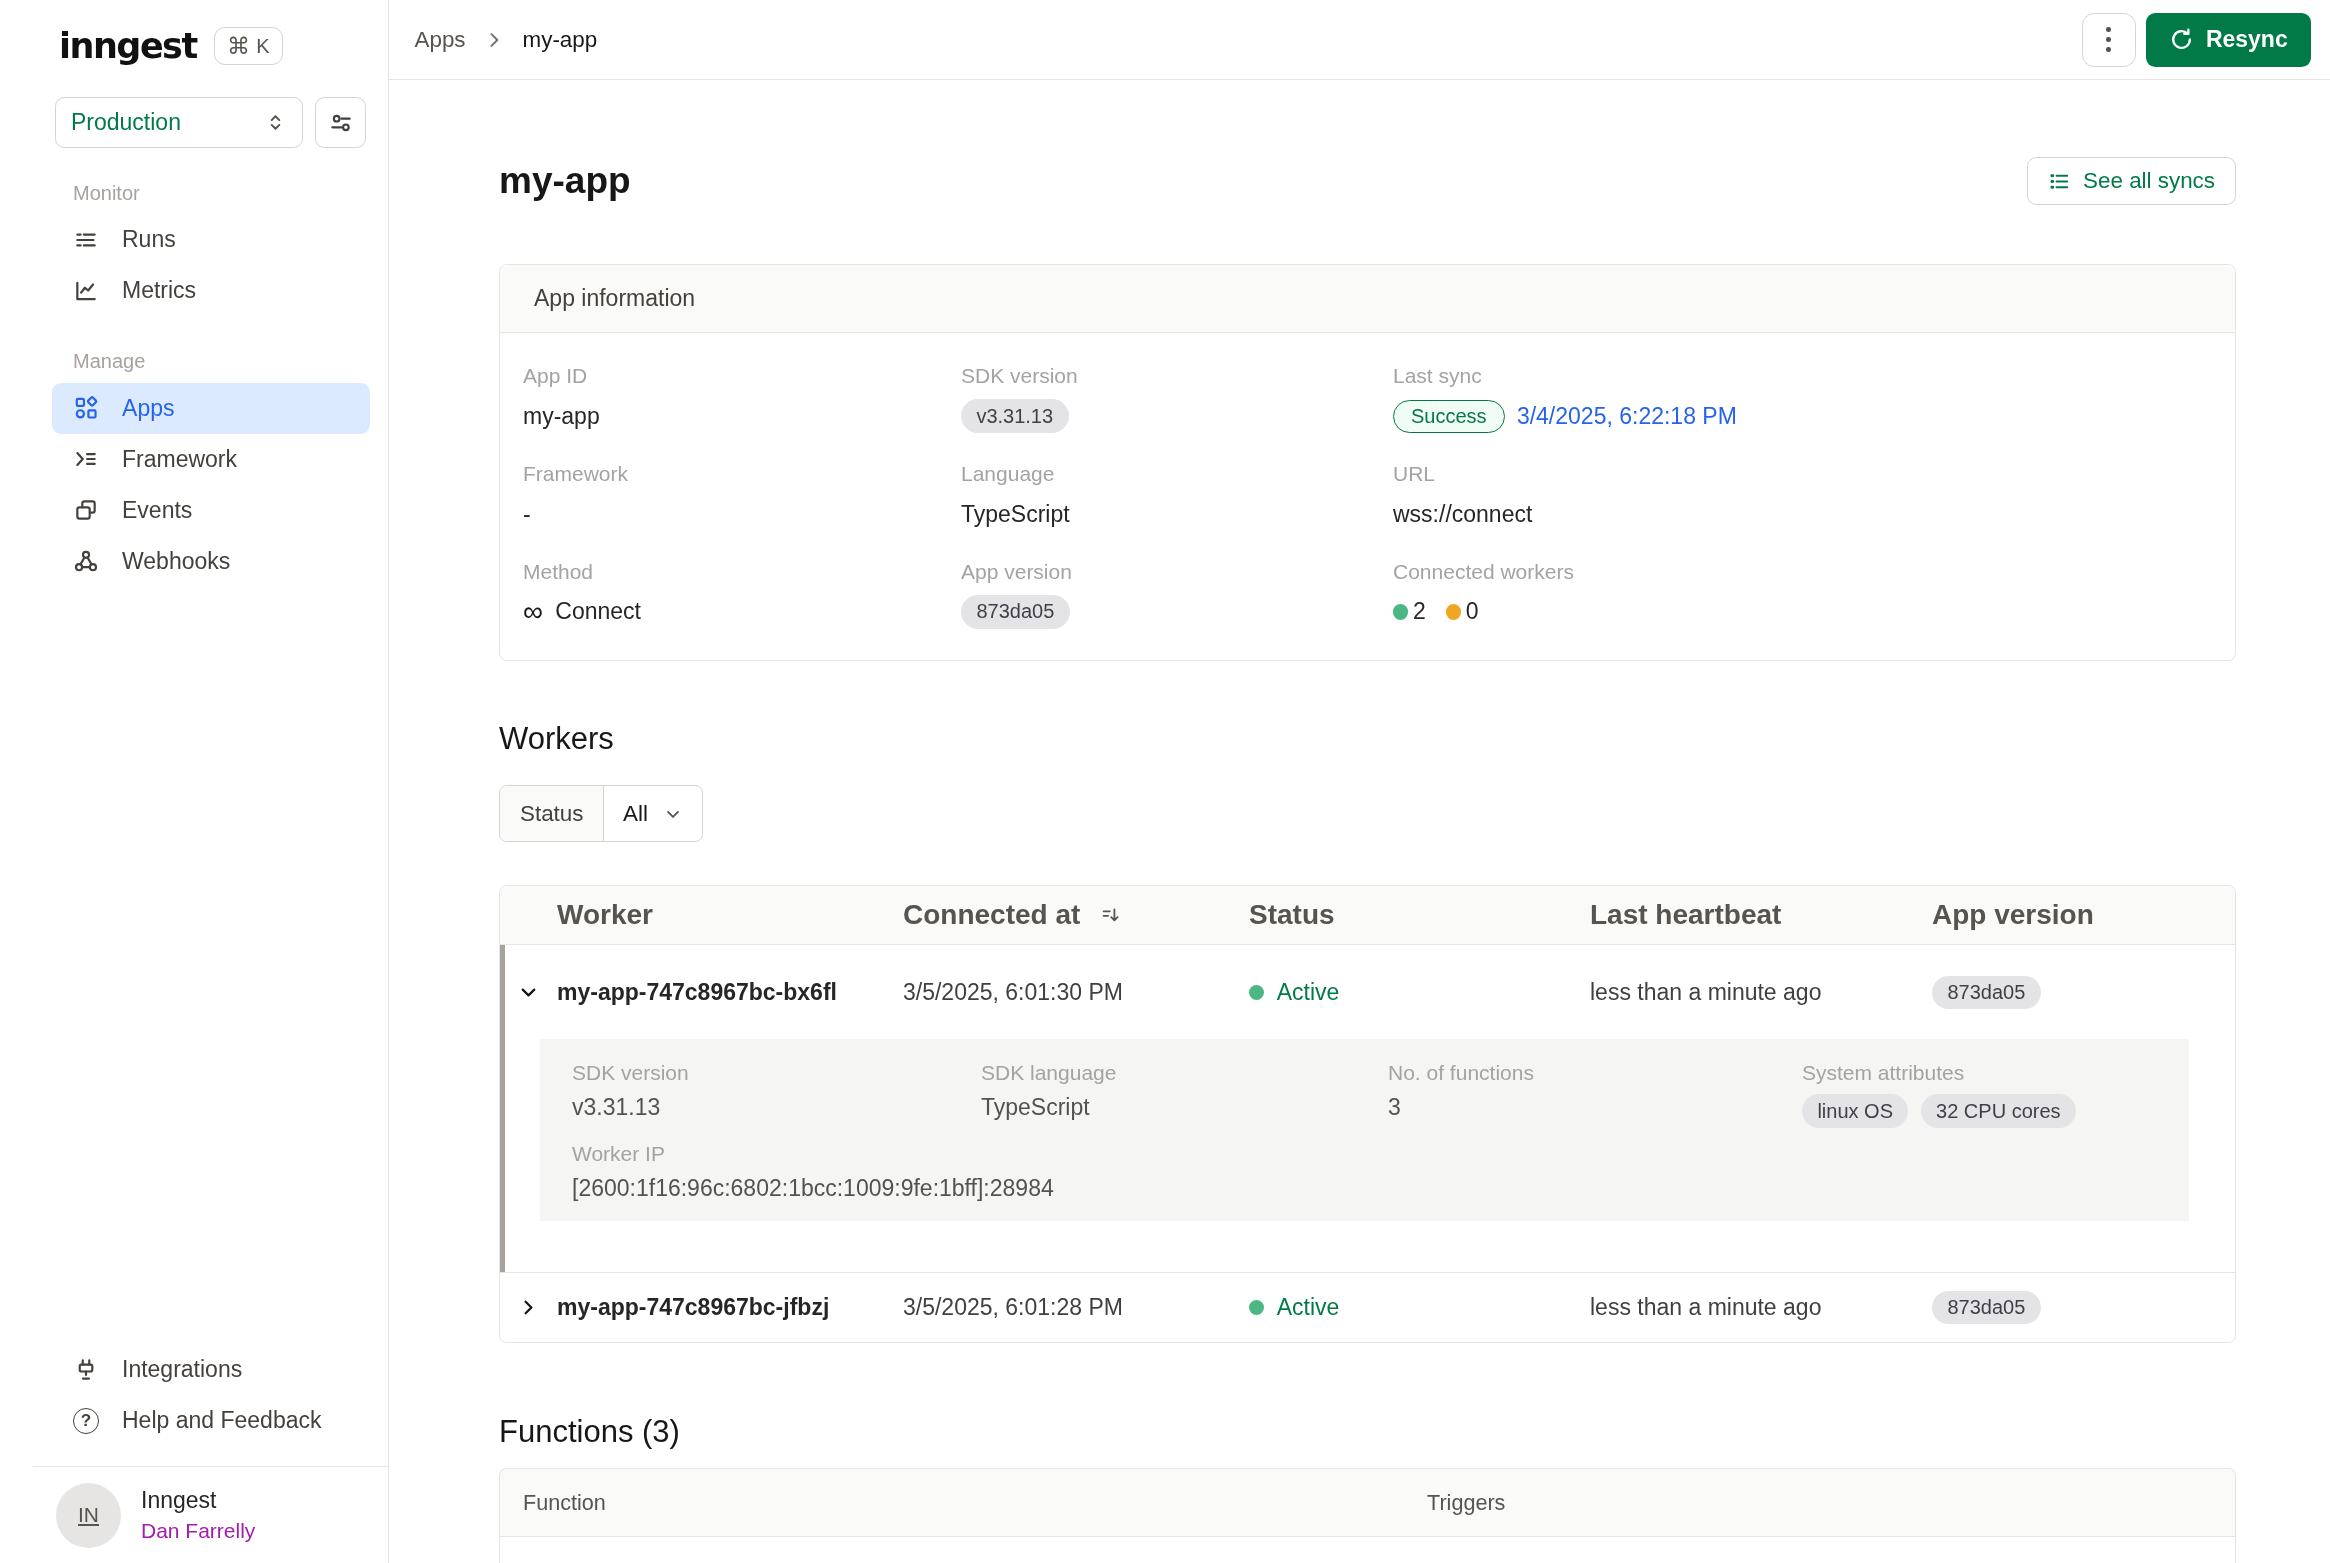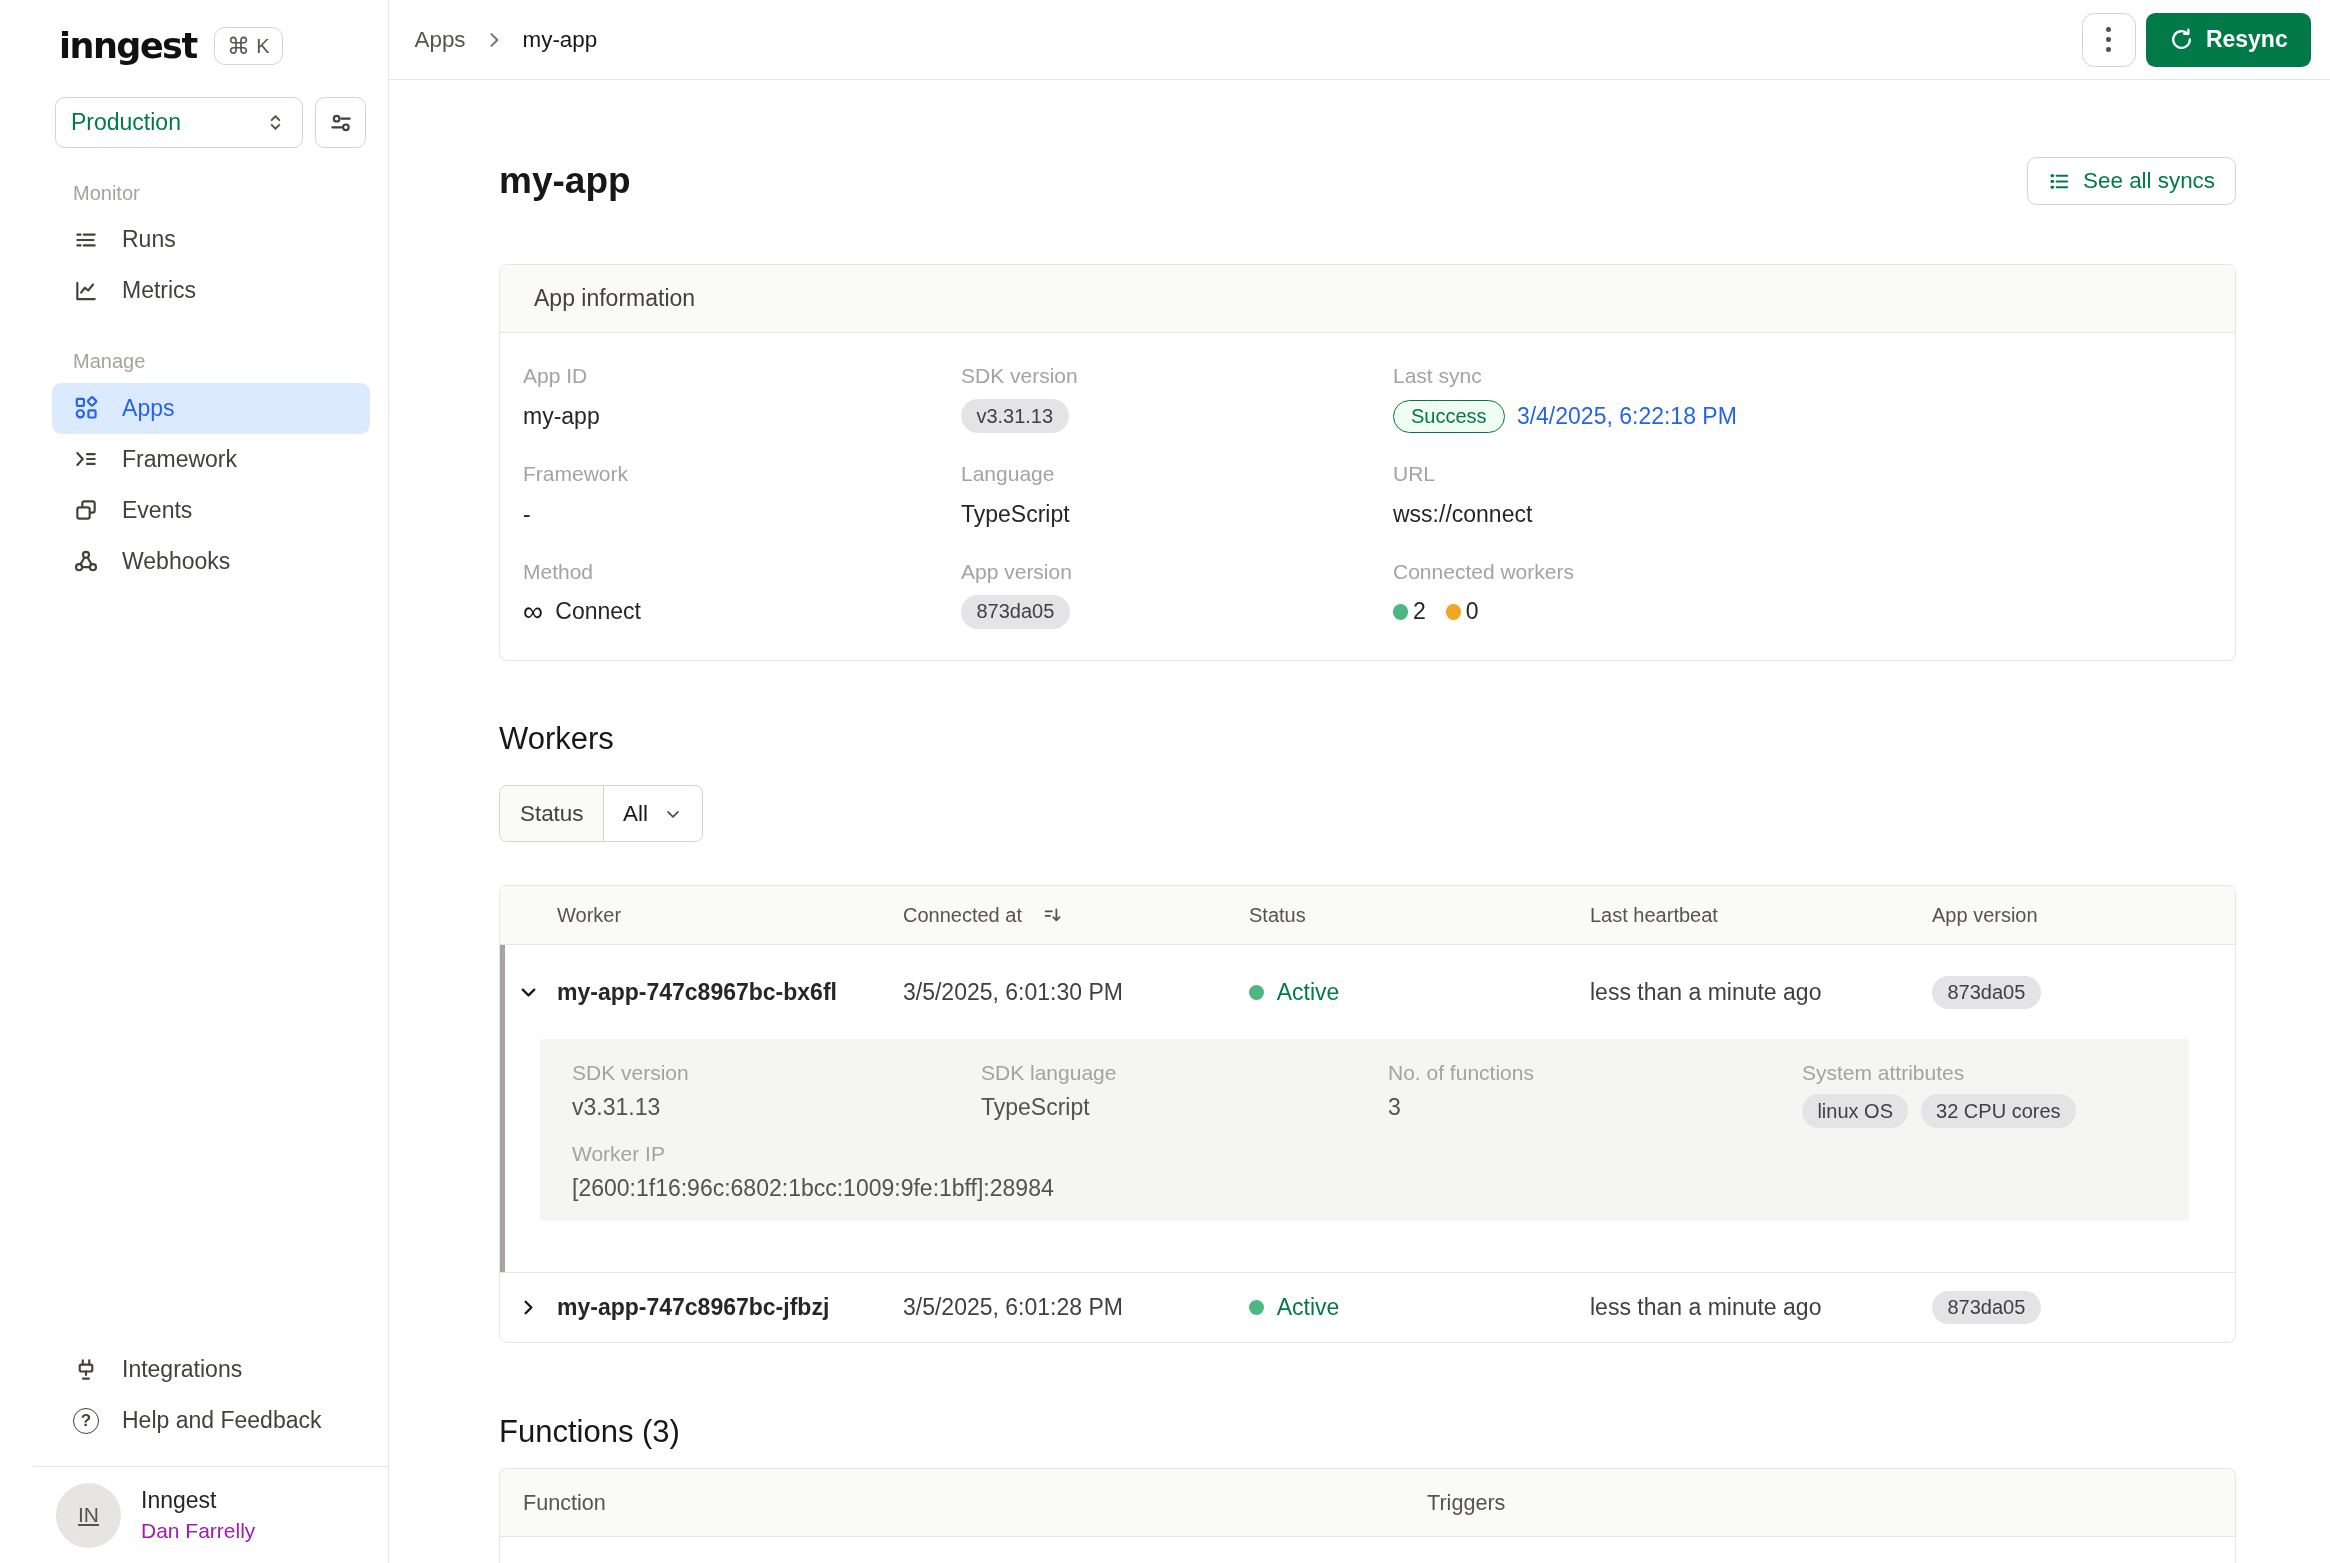--- a/index.html
+++ b/index.html
@@ -98,21 +98,21 @@
 
   .workers-card { margin-top:43px; }
   .t-row { display:flex; align-items:center; }
   .col-chevron { width:57px; display:flex; justify-content:center; flex:none; }
   .col-worker { width:346px; flex:none; }
   .col-connected { width:346px; flex:none; }
   .col-status { width:341px; flex:none; display:flex; align-items:center; gap:12.3px; }
   .col-heart { width:342px; flex:none; }
   .col-version { flex:1; }
   .w-header { height:59px; background:#fafaf9; border-bottom:1.5px solid var(--border);
-    border-radius:7.7px 7.7px 0 0; font-size:20px; color:#57534e; }
+    border-radius:7.7px 7.7px 0 0; font-size:28px; color:#57534e;font-weight:bold; }
   .w-header .col-connected { display:flex; align-items:center; gap:20px; cursor:pointer; }
   .worker-block.expanded { position:relative; border-bottom:1.5px solid var(--border); }
   .worker-block.expanded::before { content:""; position:absolute; left:0; top:0; bottom:0;
     width:4.6px; background:#a8a29e; }
   .w-row1 { height:94px; font-size:23px; color:#404040; }
   .worker-name { font-weight:600; color:#262626; }
   .status-active { color:var(--green); font-size:23px; }
   .chev-btn { background:none; border:none; cursor:pointer; color:#171717;
     display:flex; align-items:center; justify-content:center; }
   .detail-panel { margin:0 46px 51px 40px; background:#f5f5f4; padding:21.6px 31px 18.5px 32px; }

